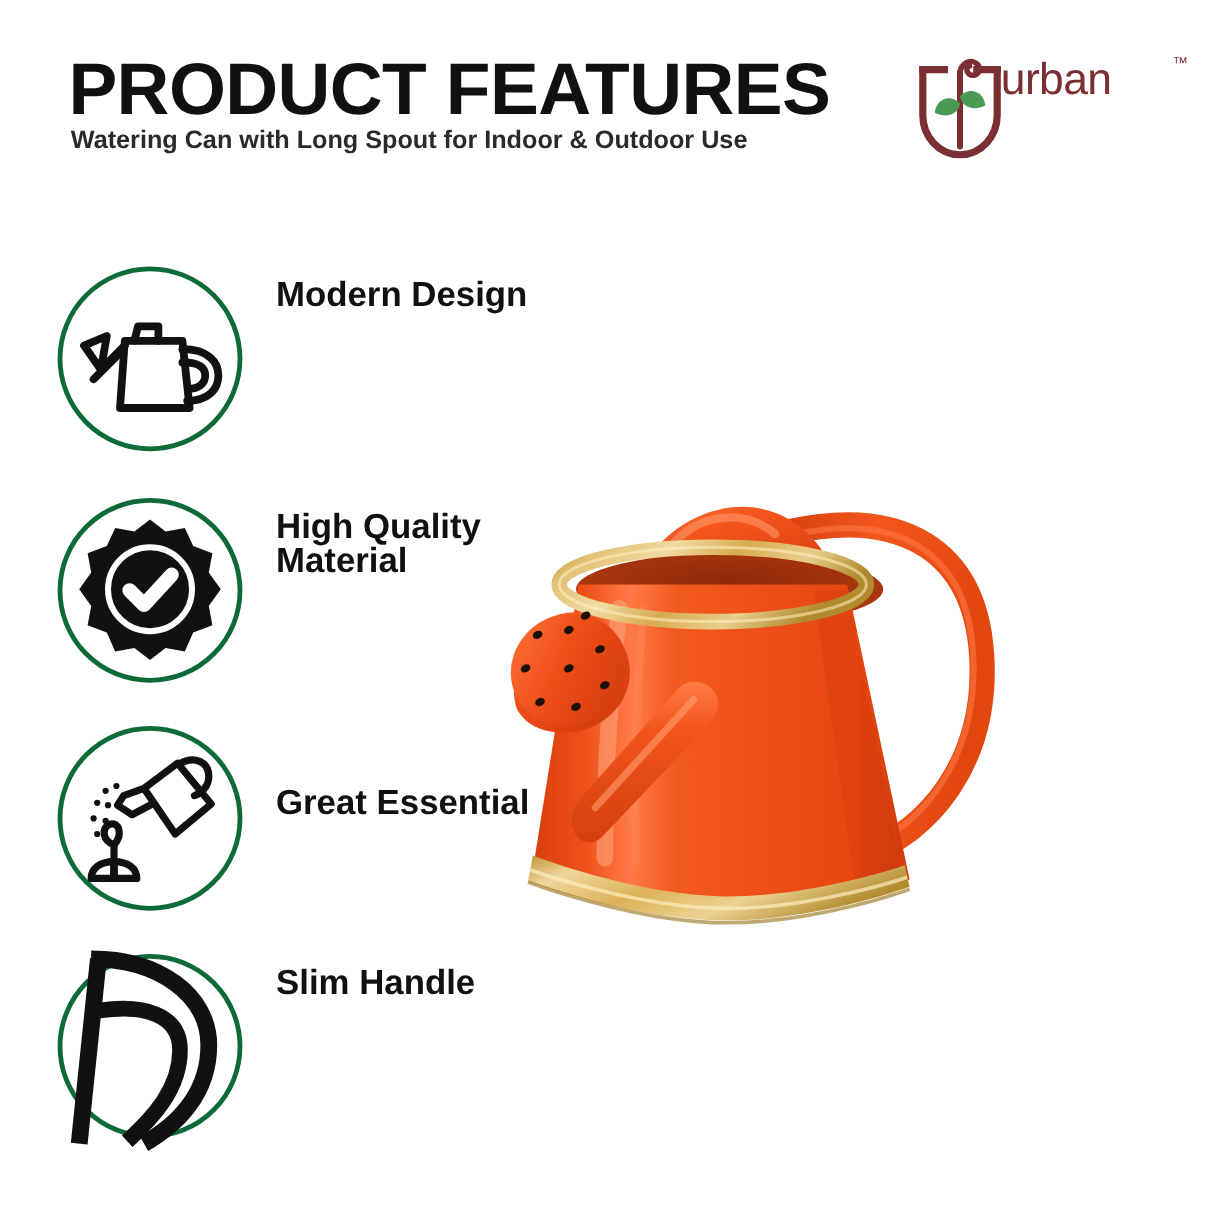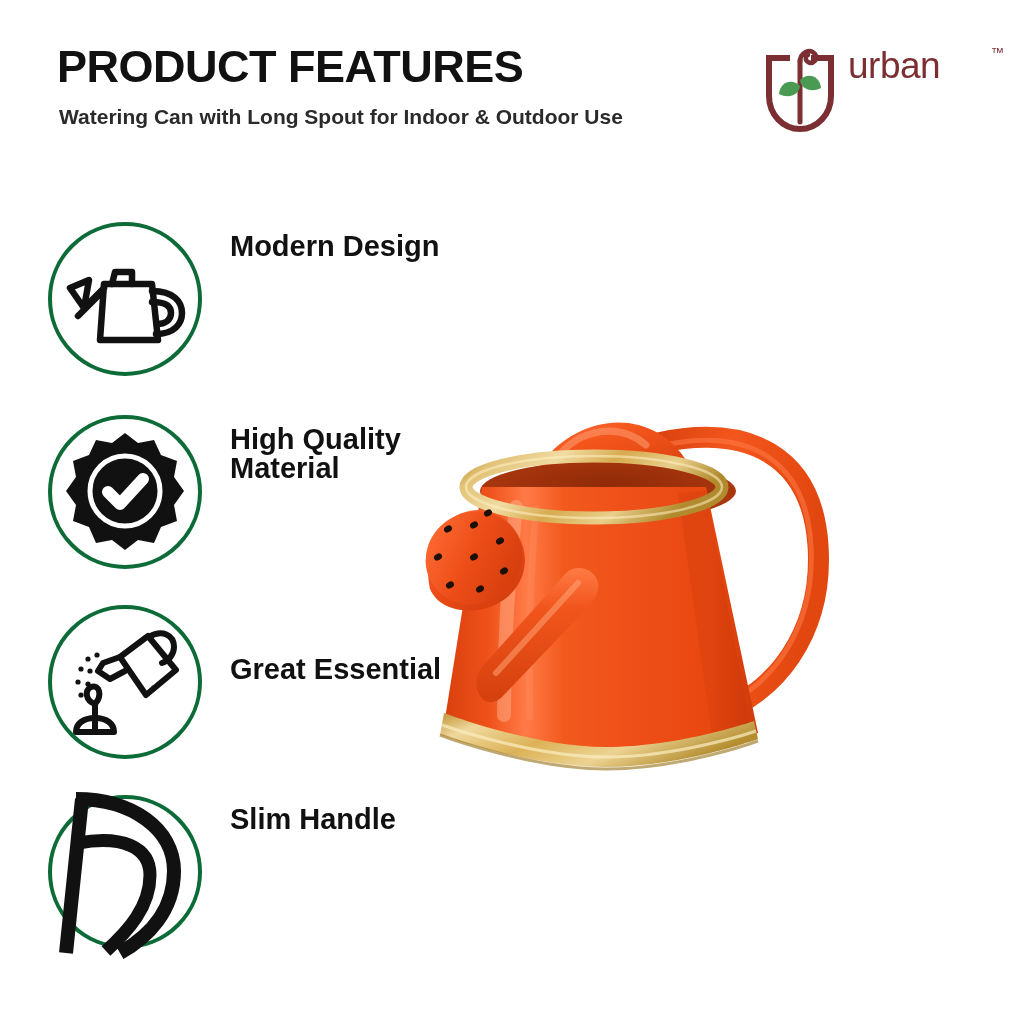--- a/index.html
+++ b/index.html
@@ -24,21 +24,21 @@
   #header {
     position: absolute;
     left: 0; top: 0;
     width: 1024px;
     height: 150px;
   }
   #page-title {
     position: absolute;
     left: 57px;
     top: 44px;
-    font-size: 45px;
+    font-size: 61px;
     font-weight: 700;
     letter-spacing: -0.5px;
     color: #111111;
     line-height: 1;
     white-space: nowrap;
   }
   #page-subtitle {
     position: absolute;
     left: 59px;
     top: 106px;
@@ -62,21 +62,20 @@
     left: 0; top: 2px;
     width: 76px;
     height: 86px;
   }
   #logo-wordmark {
     position: absolute;
     left: 72px;
     top: 2px;
     width: 154px;
     height: 88px;
-    padding-left: 14px;
   }
   .logo-word {
     font-size: 37px;
     font-weight: 400;
     color: #7b2f33;
     line-height: 40px;
     letter-spacing: -0.5px;
     display: block;
   }
   #logo-tm {

